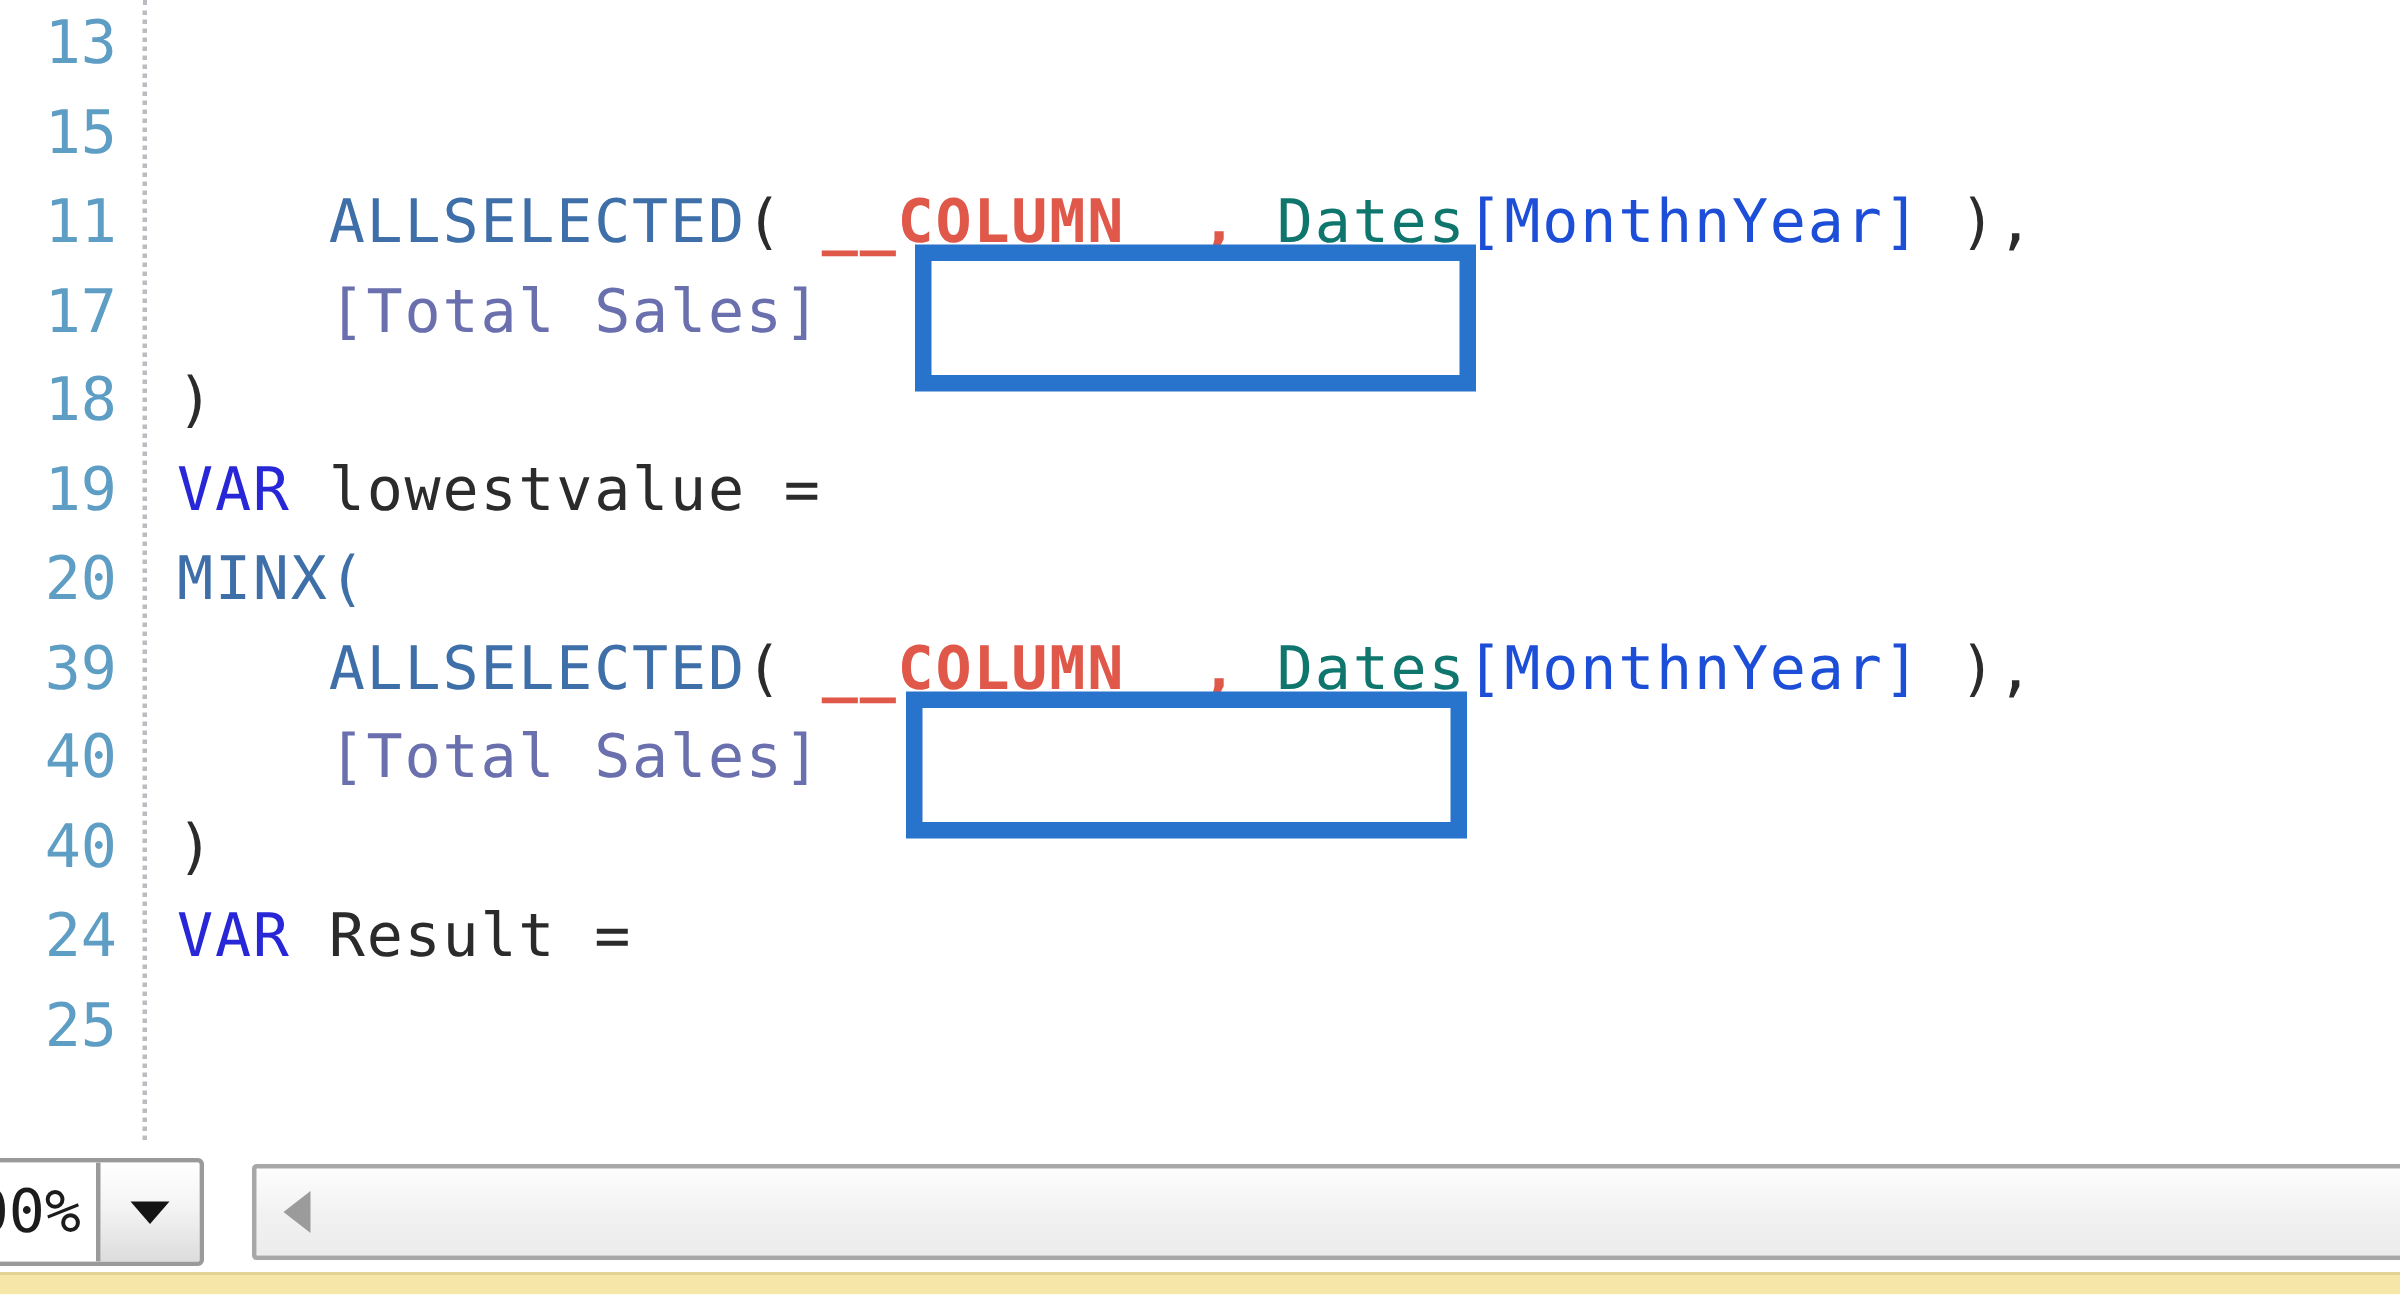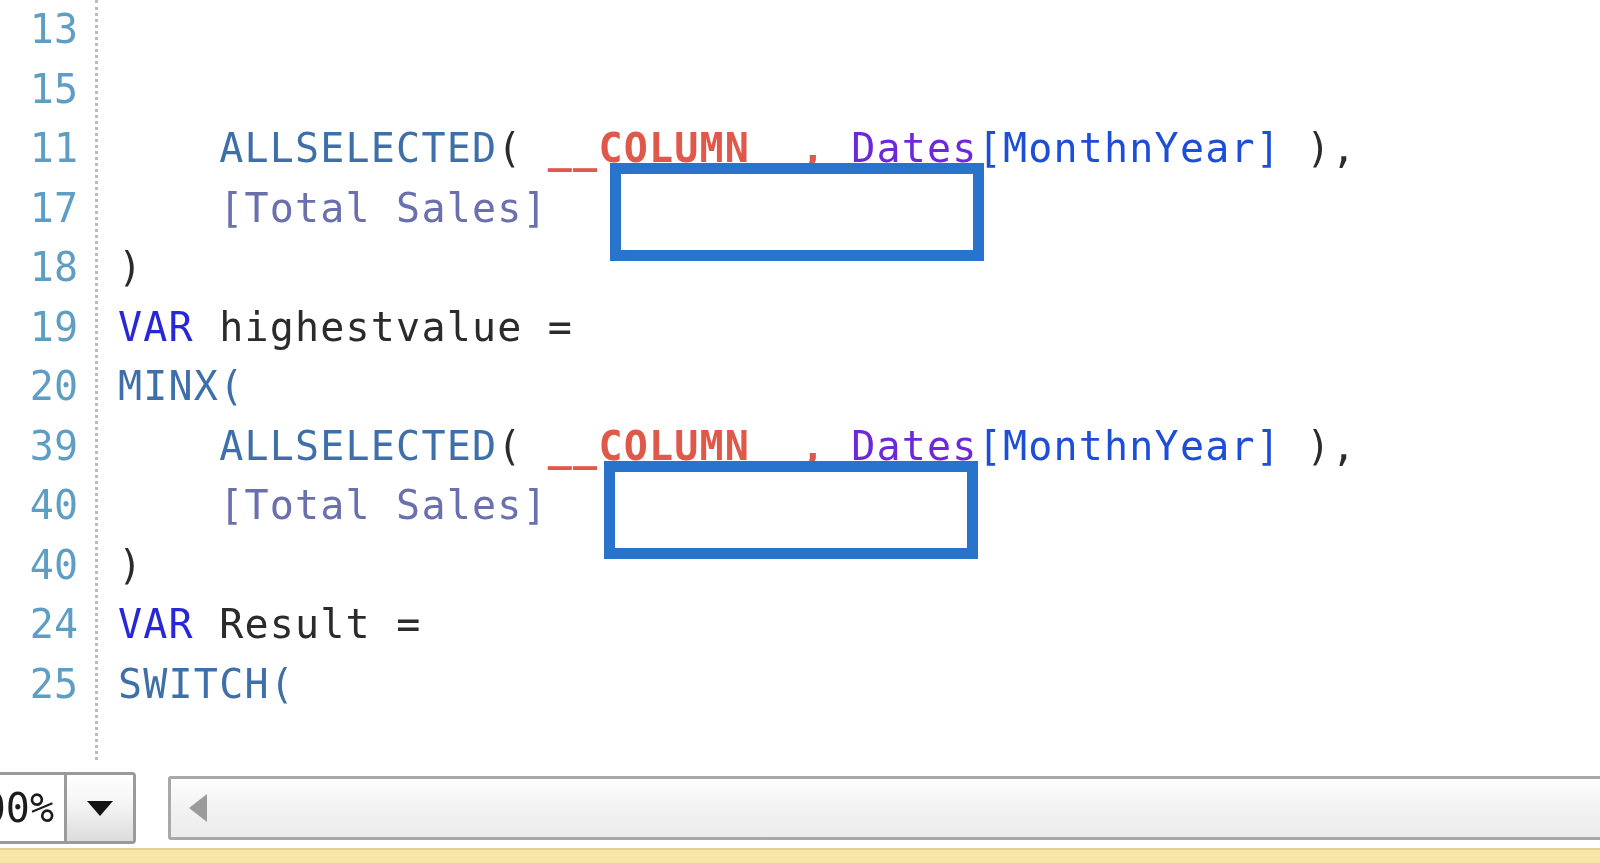--- a/index.html
+++ b/index.html
@@ -86,21 +86,21 @@
     color: #2b2b2b;
     letter-spacing: 1.2px;
     white-space: pre;
   }
 
   
   .tok-var      { color: #2727d8; }
   .tok-plain    { color: #2b2b2b; }
   .tok-func     { color: #3e6fa8; }
   .tok-measure  { color: #6a6fae; }
-  .tok-table    { color: #6d28d9; }
+  .tok-table    { color: #0f766e; }
   .tok-col      { color: #1d4ed8; }
   .tok-punct    { color: #2b2b2b; }
   .tok-ph       { color: #e0584a; font-weight: bold; }
 
   
   .hl-box {
     position: absolute;
     box-sizing: border-box;
     border: 11px solid #2873cc;
     background: transparent;
@@ -222,21 +222,21 @@
         <span class="codetext"><span class="tok-measure">    [Total Sales]</span></span>
       </div>
 
       <div class="line">
         <span class="lineno">18</span>
         <span class="codetext"><span class="tok-punct">)</span></span>
       </div>
 
       <div class="line">
         <span class="lineno">19</span>
-        <span class="codetext"><span class="tok-var">VAR </span><span class="tok-plain">highestvalue</span><span class="tok-plain"> =</span></span>
+        <span class="codetext"><span class="tok-var">VAR </span><span class="tok-plain">lowestvalue</span><span class="tok-plain"> =</span></span>
       </div>
 
       <div class="line">
         <span class="lineno">20</span>
         <span class="codetext"><span class="tok-func">MINX(</span></span>
       </div>
 
       <div class="line">
         <span class="lineno">39</span>
         <span class="codetext"><span class="tok-func">    ALLSELECTED</span><span class="tok-punct">(</span><span class="tok-ph"> __COLUMN__,</span><span class="tok-table"> Dates</span><span class="tok-col">[MonthnYear]</span><span class="tok-punct"> ),</span></span>
@@ -252,21 +252,20 @@
         <span class="codetext"><span class="tok-punct">)</span></span>
       </div>
 
       <div class="line">
         <span class="lineno">24</span>
         <span class="codetext"><span class="tok-var">VAR </span><span class="tok-plain">Result</span><span class="tok-plain"> =</span></span>
       </div>
 
       <div class="line">
         <span class="lineno">25</span>
-        <span class="codetext"><span class="tok-func">SWITCH(</span></span>
       </div>
 
     </div>
 
     <div class="hl-box one"></div>
     <div class="hl-box two"></div>
 
   </div>
 
   <div class="bottombar">

